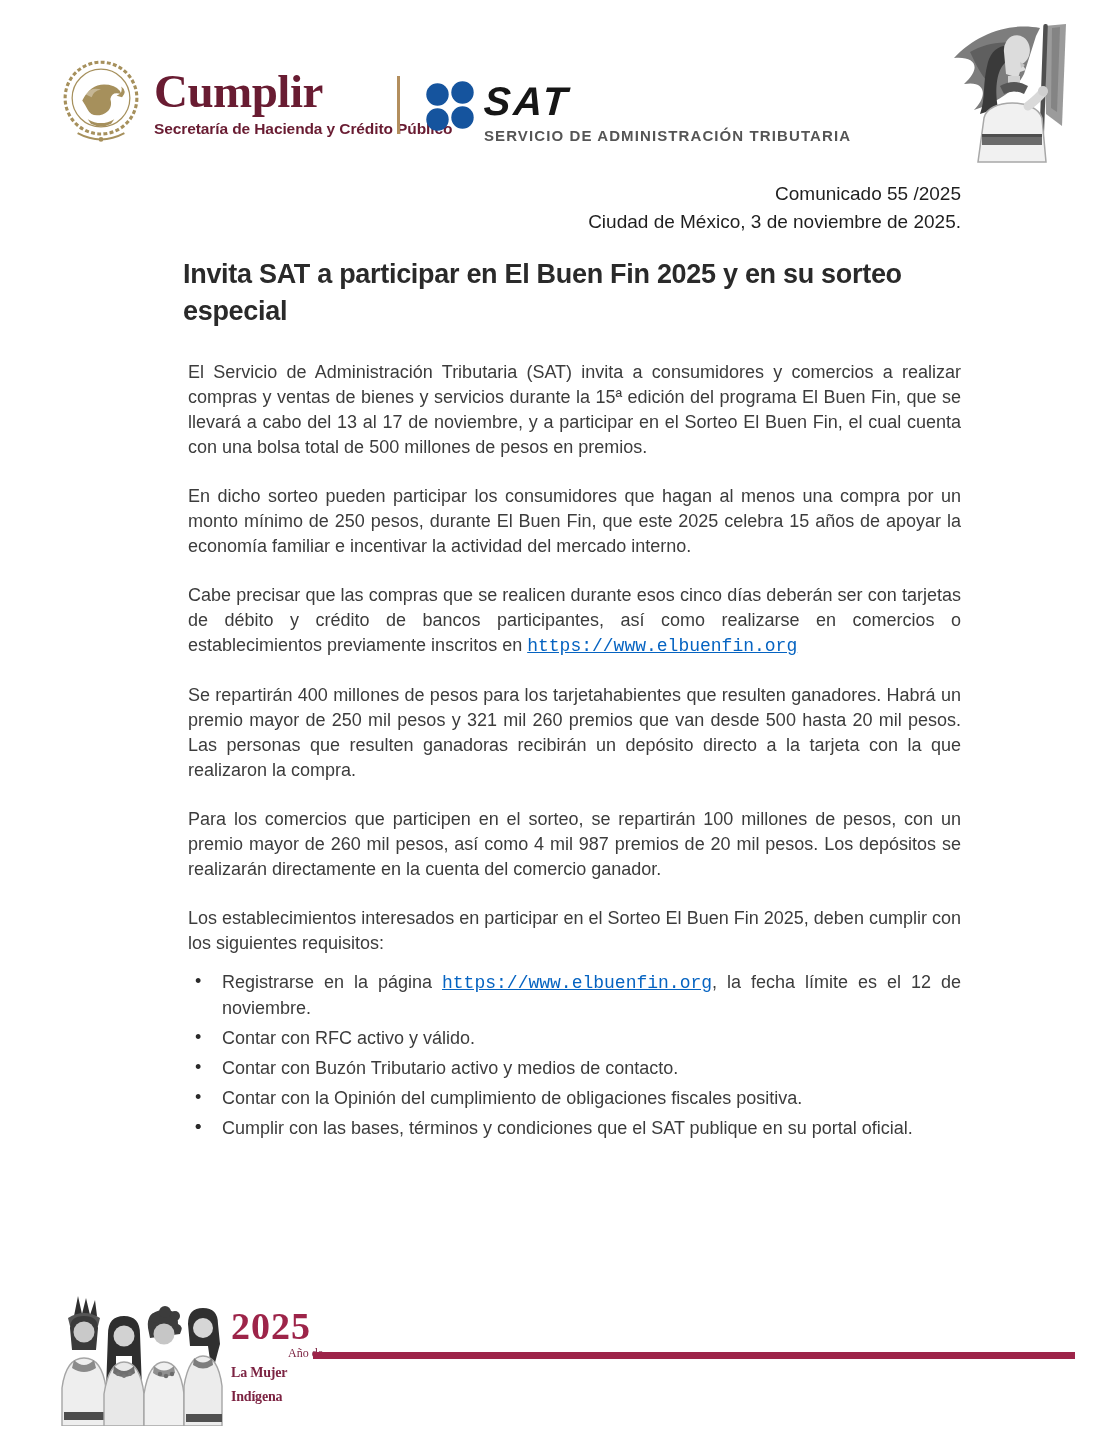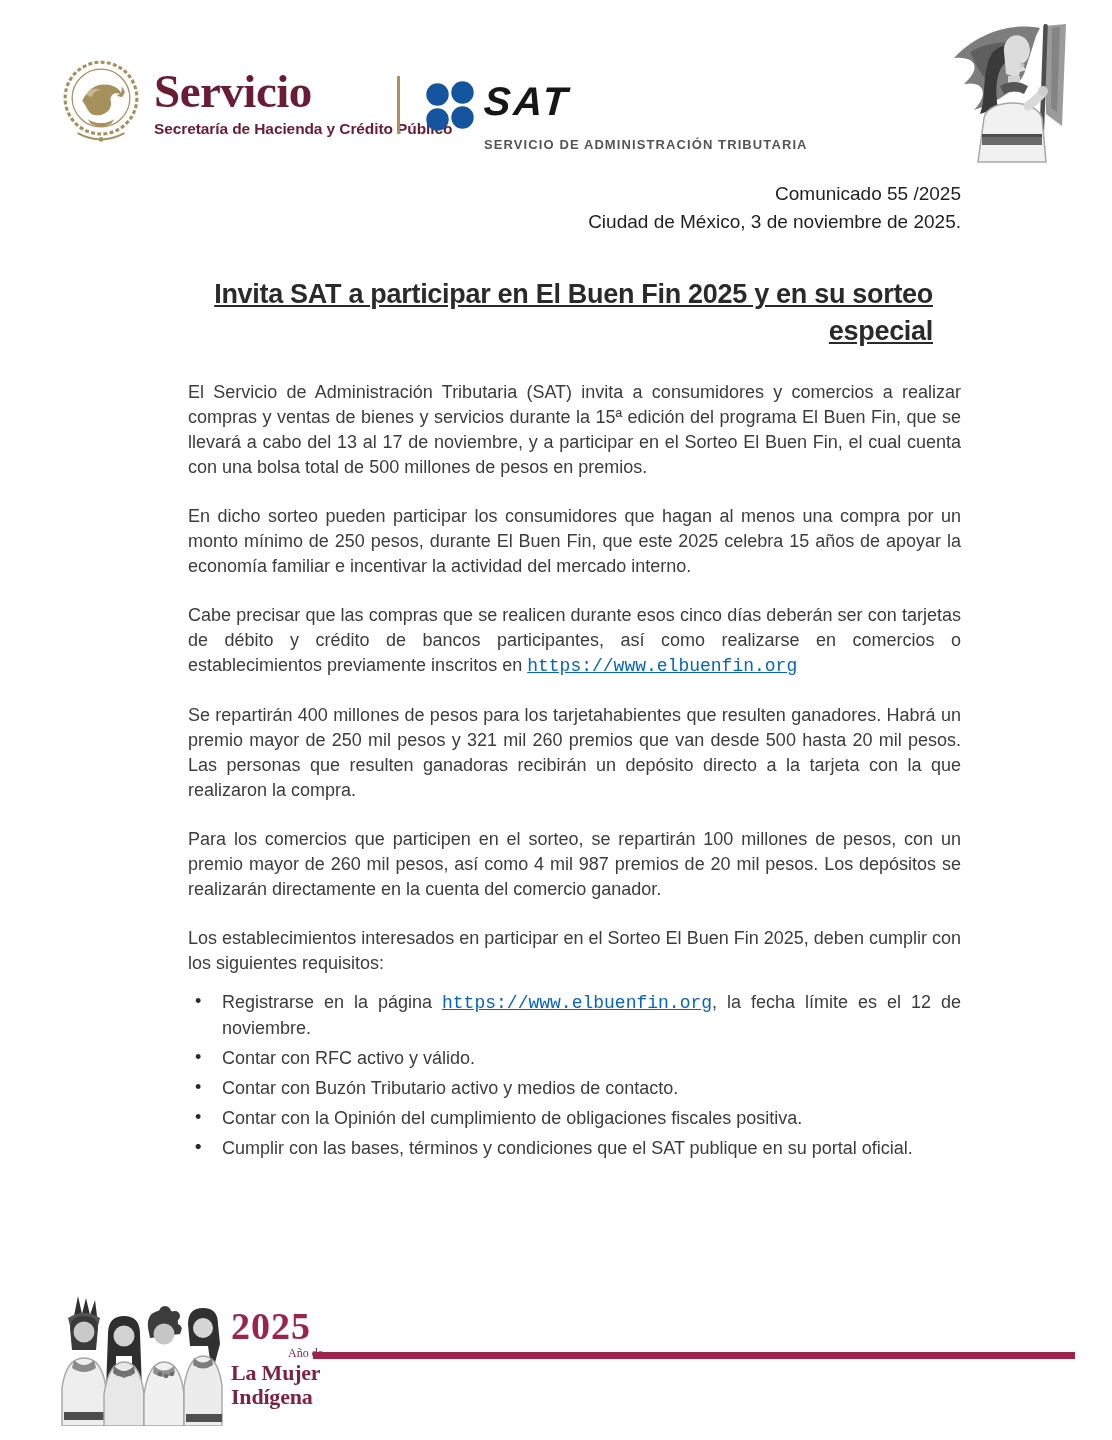--- a/index.html
+++ b/index.html
@@ -17,65 +17,65 @@
   .hacienda-logo{position:absolute;left:62px;top:54px;display:flex;align-items:center;gap:14px;}
   .seal{width:78px;height:96px;flex:0 0 auto;}
   .hac-text{display:flex;flex-direction:column;}
   .hac-name{font-family:"Liberation Serif",serif;font-weight:bold;font-size:47px;line-height:50px;color:var(--maroon);letter-spacing:-0.5px;}
   .hac-sub{font-size:15.5px;font-weight:bold;color:var(--maroon);margin-top:4px;letter-spacing:-0.1px;}
   .logo-divider{position:absolute;left:397px;top:76px;width:3px;height:58px;background:var(--gold);}
   .sat-logo{position:absolute;left:424px;top:80px;display:flex;align-items:flex-start;gap:8px;}
   .sat-circles{width:52px;height:52px;}
   .sat-text{display:flex;flex-direction:column;margin-top:2px;}
   .sat-name{font-size:40px;line-height:38px;font-weight:bold;font-style:italic;color:#161616;letter-spacing:3px;transform:skewX(-4deg);}
-  .sat-sub{font-size:13px;font-weight:bold;color:#555;letter-spacing:1.1px;margin-top:17px;white-space:nowrap;}
+  .sat-sub{font-size:15px;font-weight:bold;color:#555;letter-spacing:1.1px;margin-top:7px;white-space:nowrap;}
   .flag-woman{position:absolute;left:924px;top:22px;width:172px;height:148px;}
 
   
   .content{position:absolute;left:155px;top:180px;width:806px;font-size:18px;line-height:25px;}
   .comunicado{text-align:right;font-size:19px;line-height:28px;color:var(--ink);}
   .doc-title{
-    margin:40px auto 0;max-width:750px;text-align:right;
+    margin:20px auto 0;max-width:750px;text-align:left;
     font-size:27px;line-height:37px;font-weight:bold;color:#2a2a2a;
-    letter-spacing:-0.3px;font-stretch:condensed;text-decoration:underline;
+    letter-spacing:-0.3px;font-stretch:condensed;
   }
   .content p{text-align:justify;margin-top:24px;margin-left:33px;}
   .content p.first{margin-top:30px;}
   a.doc-link{color:var(--link_blue);text-decoration:underline;cursor:pointer;font-family:Liberation Mono, monospace;}
 
   ul.req-list{list-style:none;margin-top:14px;padding-left:38px;}
   ul.req-list li{position:relative;padding-left:29px;text-align:justify;line-height:25px;margin-top:5px;}
   ul.req-list li .bullet{position:absolute;left:2px;top:-1px;font-size:18px;color:#2a2a2a;}
 
   
   .footer-women{position:absolute;left:52px;top:1294px;width:180px;height:132px;}
   .footer-year-block{position:absolute;left:231px;top:1306px;width:92px;font-family:"Liberation Serif",serif;color:var(--crimson);}
   .fy-year{font-size:38px;line-height:40px;font-weight:bold;letter-spacing:1px;}
   .fy-caption{font-size:12px;line-height:15px;font-weight:normal;text-align:right;color:#7c2342;}
-  .fy-name{font-size:22px;line-height:24px;font-weight:bold;color:#7c2342;letter-spacing:-0.2px;}
+  .fy-name{font-size:14px;line-height:24px;font-weight:bold;color:#7c2342;letter-spacing:-0.2px;}
   .footer-rule{position:absolute;left:313px;top:1352px;width:762px;height:7px;background:var(--crimson);}
 </style>
 </head>
 <body>
 
 <div class="page">
 
   <div class="hacienda-logo">
     <svg class="seal" viewBox="0 0 100 120" aria-hidden="true">
       <circle cx="50" cy="55" r="46" fill="none" stroke="#a6905c" stroke-width="4" stroke-dasharray="5 3"></circle>
       <circle cx="50" cy="55" r="37" fill="none" stroke="#a6905c" stroke-width="1.6"></circle>
       <path d="M26,58 Q38,34 60,38 Q74,41 76,50 Q64,46 62,56 Q66,70 52,76 Q38,80 33,70 Q30,64 26,58 Z" fill="#a6905c"></path>
       <path d="M30,50 q8,-10 20,-6 q-10,2 -12,10 Z" fill="#fff" opacity="0.35"></path>
       <path d="M33,82 q17,10 34,0 l-4,6 q-13,7 -26,0 Z" fill="#a6905c"></path>
       <path d="M70,52 q9,-4 6,-12 q8,6 1,14 Z" fill="#a6905c"></path>
       <circle cx="50" cy="108" r="3" fill="#a6905c"></circle>
       <path d="M20,100 q30,16 60,0" fill="none" stroke="#a6905c" stroke-width="2.5"></path>
     </svg>
     <div class="hac-text">
-      <div class="hac-name">Servicio</div>
+      <div class="hac-name">Cumplir</div>
       <div class="hac-sub">Secretaría de Hacienda y Crédito Público</div>
     </div>
   </div>
 
   <div class="logo-divider"></div>
 
   <div class="sat-logo">
     <svg class="sat-circles" viewBox="0 0 52 52" aria-hidden="true">
       <circle cx="13.5" cy="14.5" r="11.2" fill="#15549e"></circle>
       <circle cx="38.5" cy="12.5" r="11.2" fill="#15549e"></circle>

